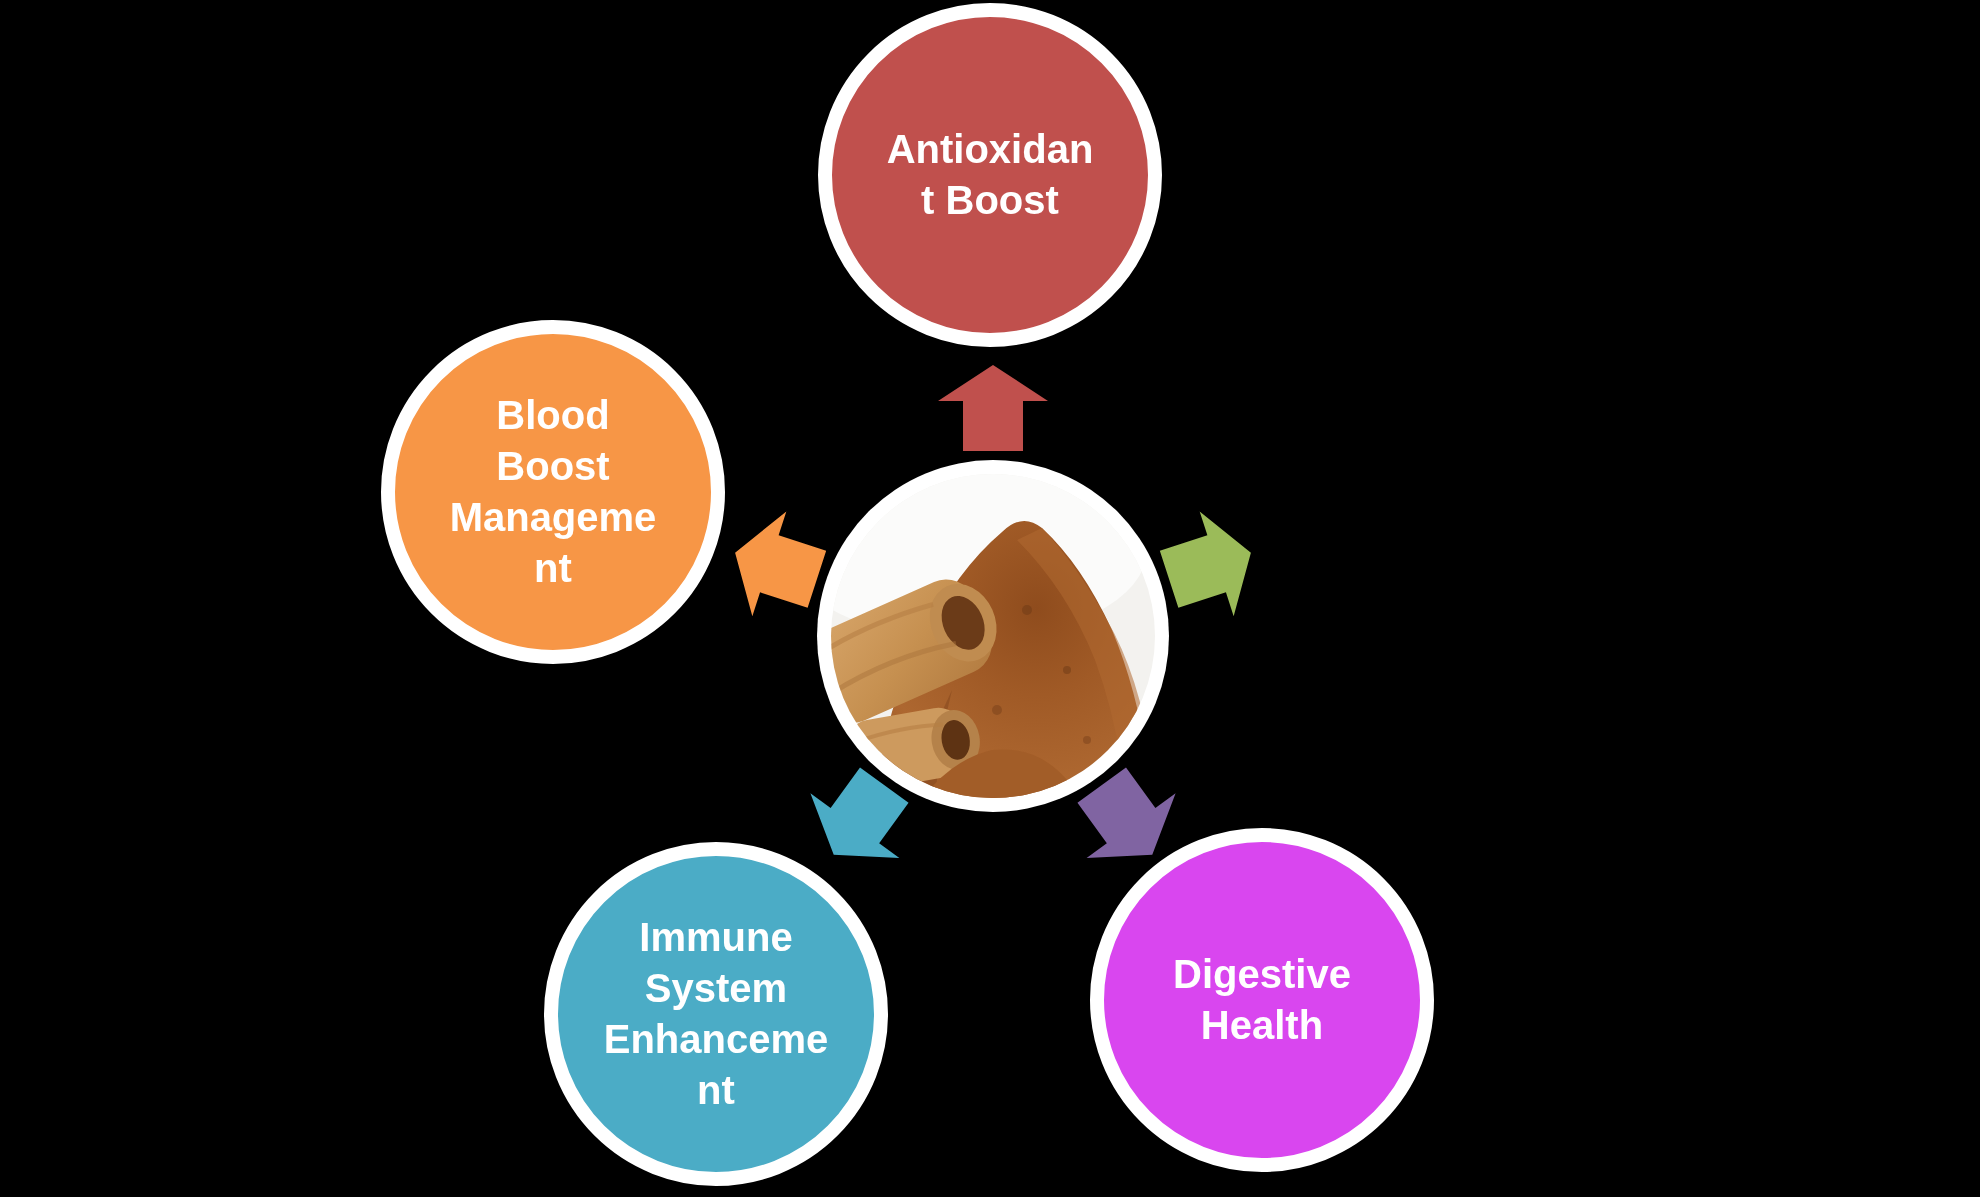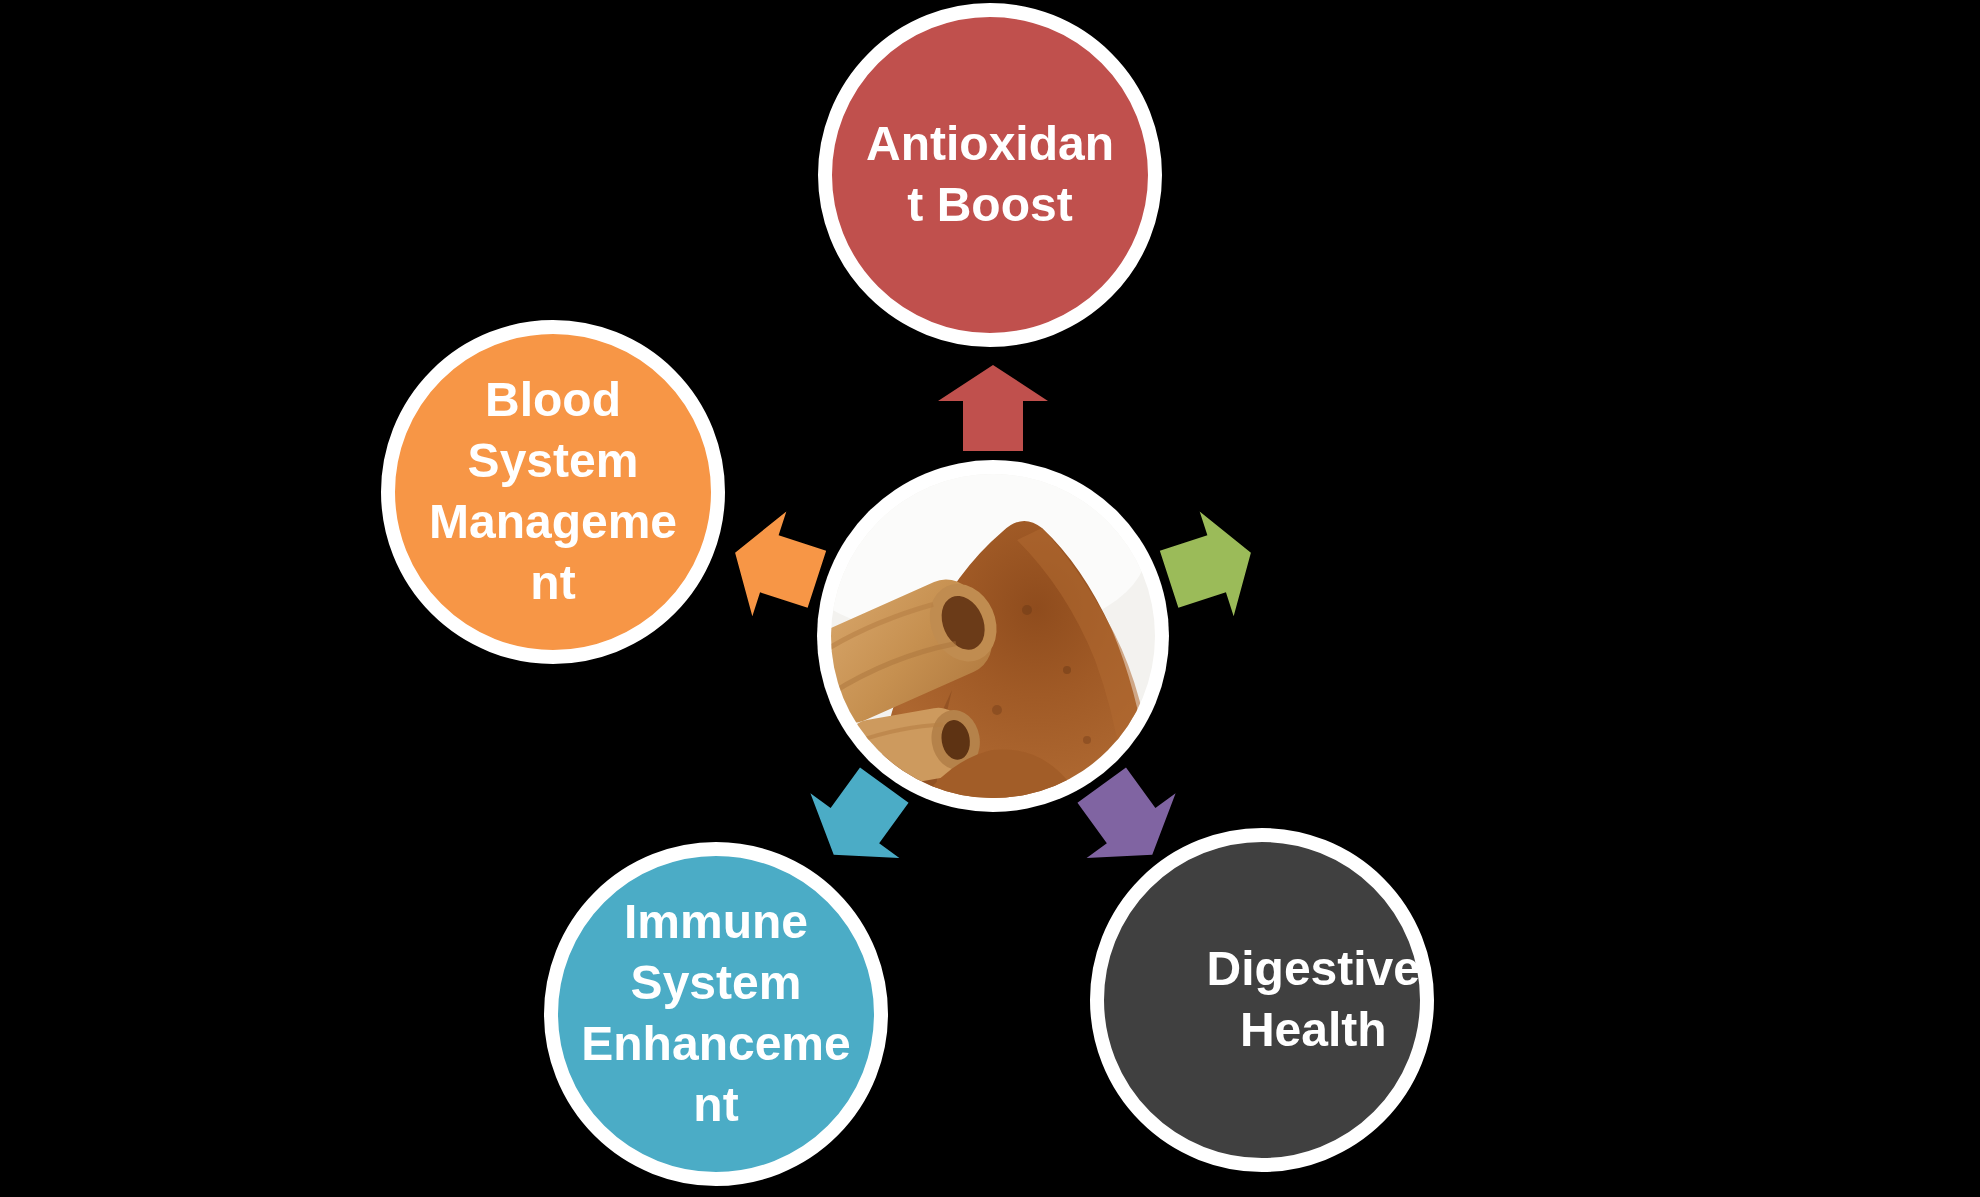--- a/index.html
+++ b/index.html
@@ -17,21 +17,21 @@
     width:316px;height:316px;
     border:14px solid #fff;
     border-radius:50%;
     display:flex;align-items:center;justify-content:center;
     text-align:center;
     box-sizing:content-box;
   }
   .node-label{
     color:#fff;
     font-weight:700;
-    font-size:48px;
+    font-size:40px;
     line-height:1.27;
     white-space:pre-line;
     letter-spacing:0px;
   }
   .pos-top{left:818px;top:3px;}
   .pos-right{left:1258px;top:318px;}
   .pos-bottom-right{left:1090px;top:828px;}
   .pos-bottom-left{left:544px;top:842px;}
   .pos-left{left:381px;top:320px;}
   
@@ -55,35 +55,35 @@
 <body>
 
 <div id="canvas">
 
   <div class="node pos-top" style="background-color: rgb(192, 80, 77);">
     <div class="node-label">Antioxidan
 t Boost</div>
   </div>
 
 
-  <div class="node pos-bottom-right" style="background-color: #404040; justify-content: flex-end;">
+  <div class="node pos-bottom-right" style="background-color: #d946ef;">
     <div class="node-label">Digestive
 Health</div>
   </div>
 
   <div class="node pos-bottom-left" style="background-color: rgb(75, 172, 198);">
     <div class="node-label">Immune
 System
 Enhanceme
 nt</div>
   </div>
 
   <div class="node pos-left" style="background-color: rgb(247, 150, 70);">
     <div class="node-label">Blood
-System
+Boost
 Manageme
 nt</div>
   </div>
 
   <svg class="arrow arrow-up" viewBox="0 0 120 90">
     <polygon points="5,38 60,2 115,38 90,38 90,88 30,88 30,38" fill="#c0504d"></polygon>
   </svg>
   <svg class="arrow arrow-upper-right" viewBox="0 0 120 90">
     <polygon points="5,38 60,2 115,38 90,38 90,88 30,88 30,38" fill="#9bbb59"></polygon>
   </svg>

